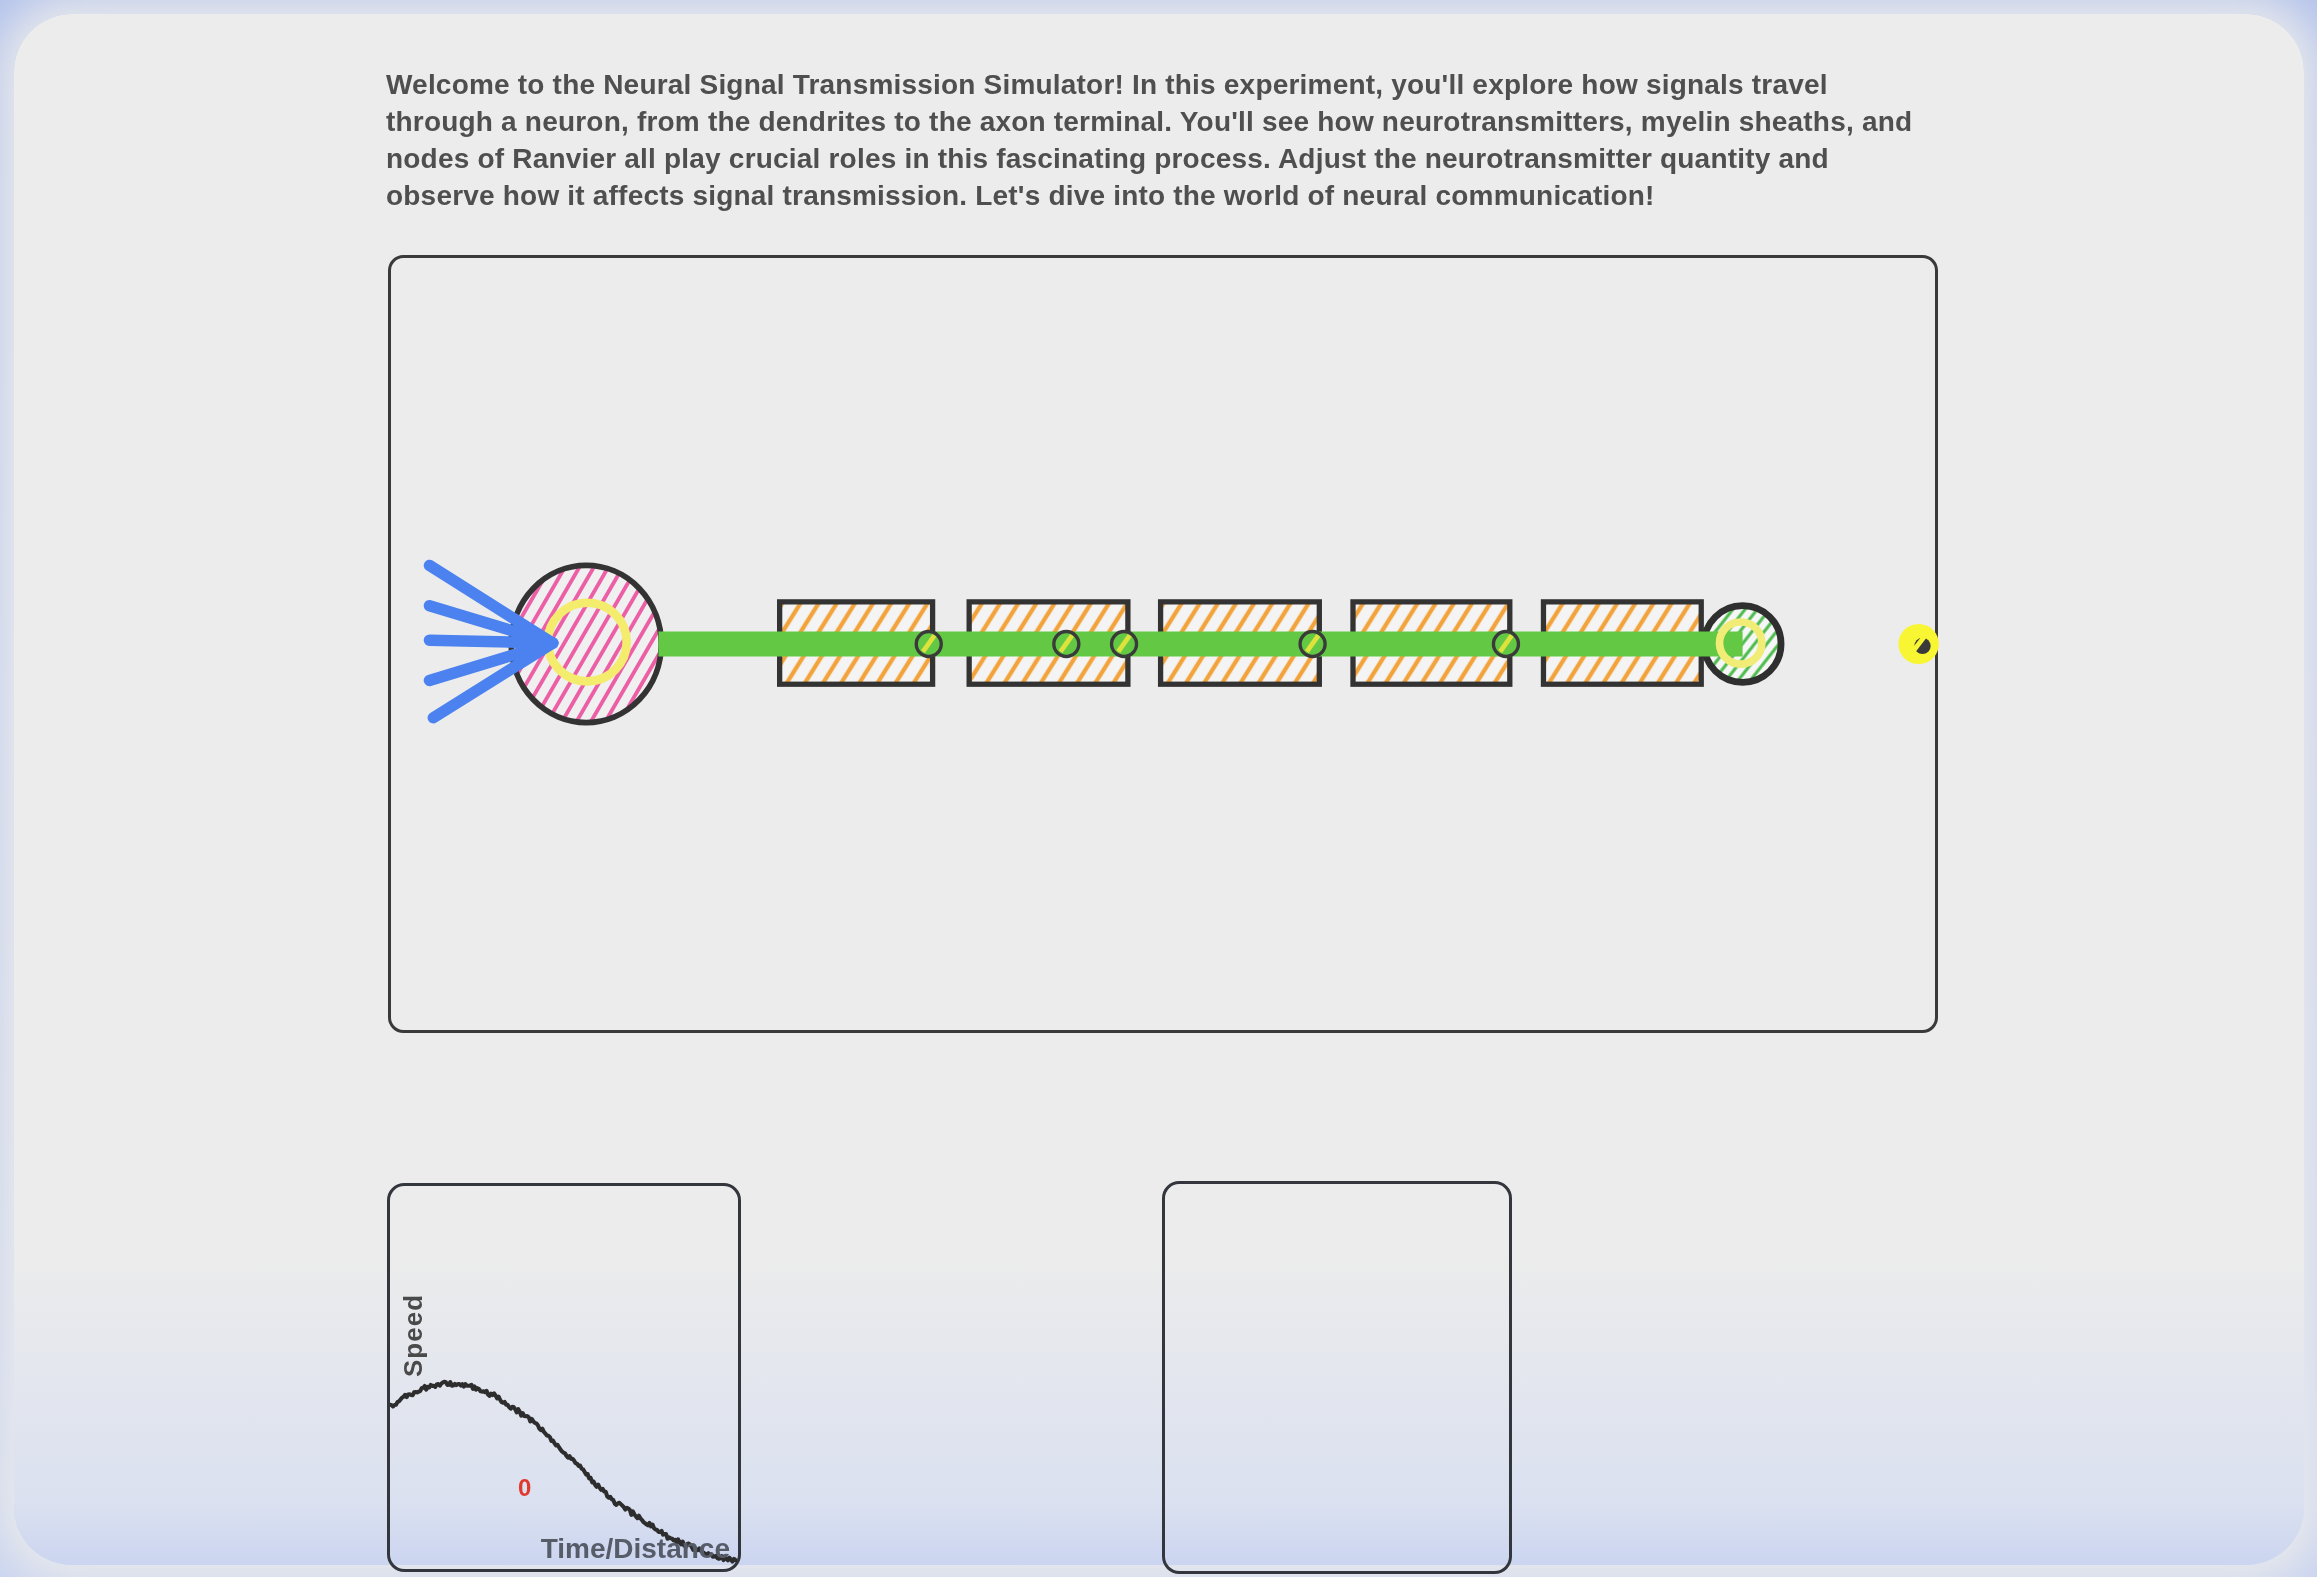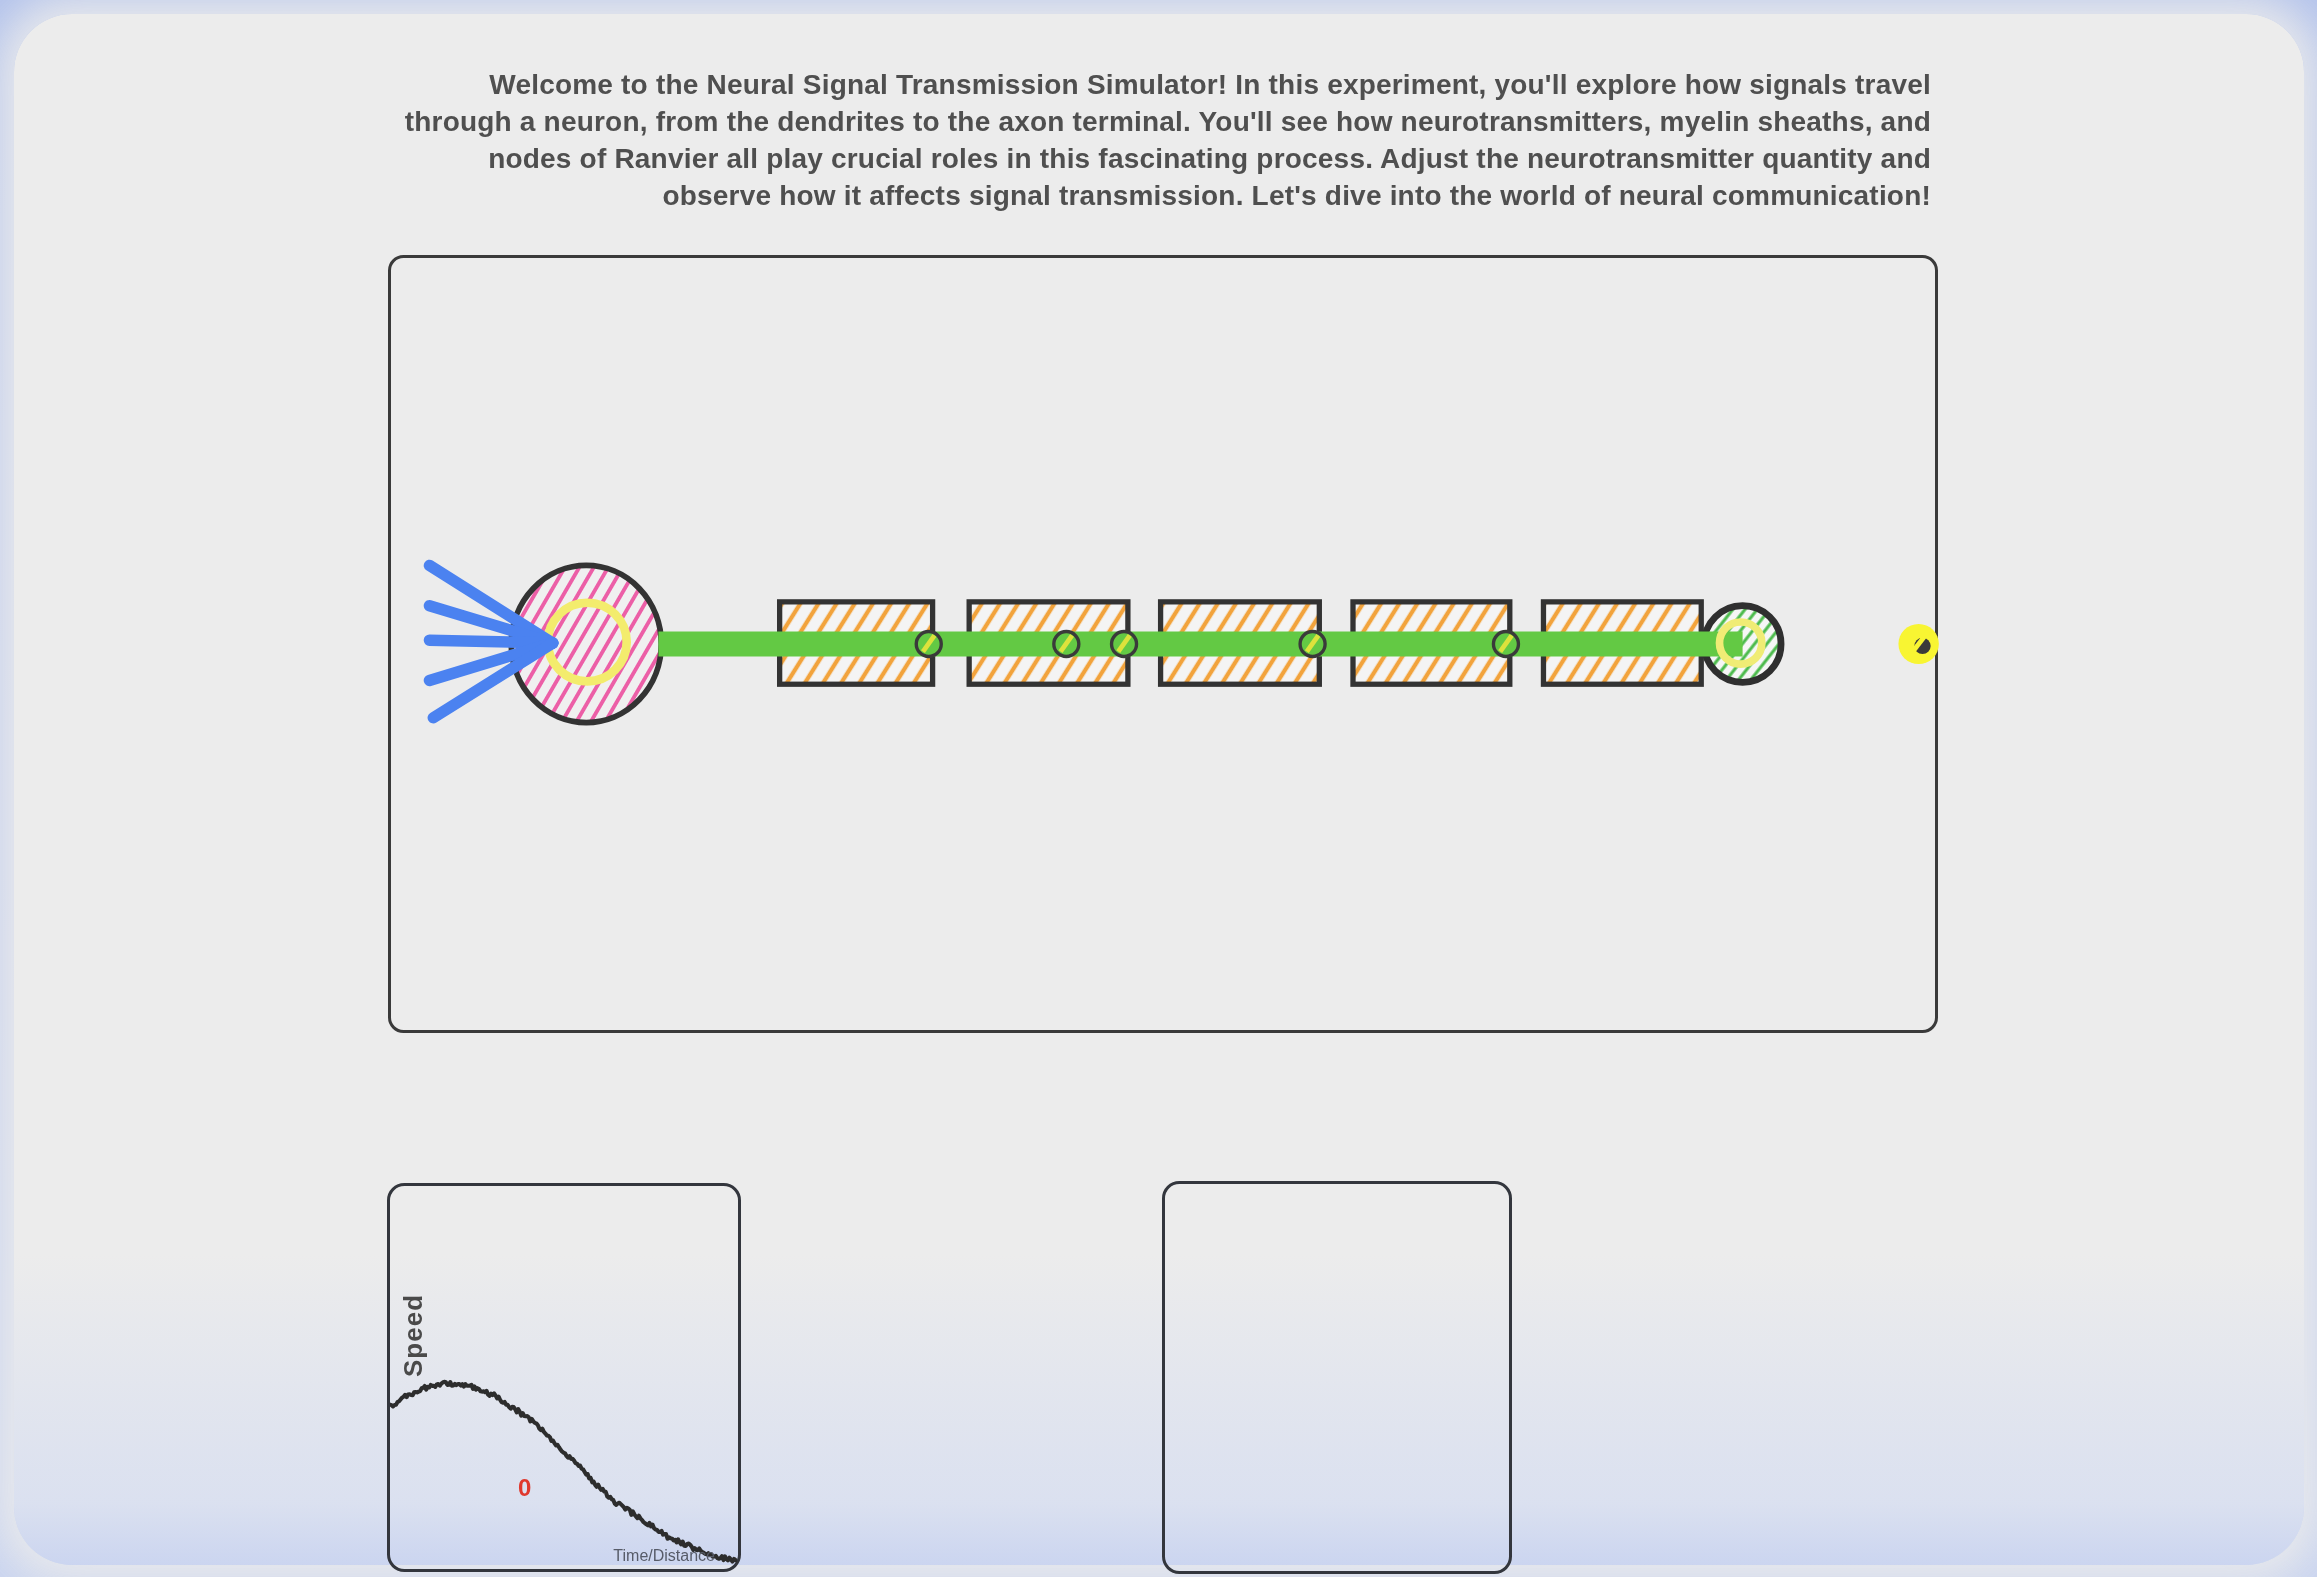--- a/index.html
+++ b/index.html
@@ -9,43 +9,43 @@
     font-family:"Liberation Sans",sans-serif;
   }
   #app{position:relative;width:2317px;height:1578px;}
   .page{
     position:absolute;inset:13.5px;border-radius:58px;
     background:linear-gradient(180deg,#ececec 0%,#ececec 80%,rgba(222,227,240,0.85) 96%,rgba(205,214,240,0.55) 100%);
     box-shadow:0 0 44px 17.4px rgba(236,236,236,0.92);
   }
   .intro{
     position:absolute;left:386px;top:66px;width:1545px;
-    text-align:right;font-size:28px;font-weight:600;line-height:37px;
+    text-align:left;font-size:28px;font-weight:600;line-height:37px;
     color:#4f4f4f;letter-spacing:0.2px;
   }
   .sim-canvas{
     position:absolute;left:388px;top:255px;width:1550px;height:778px;
     border:3.9px solid #3a3a3a;border-radius:15.4px;box-sizing:border-box;
   }
   .sim-canvas svg{position:absolute;left:0;top:0;width:100%;height:100%;overflow:visible;}
   .controls-row{position:absolute;left:0;top:1062px;width:2317px;height:97px;}
   .panel{
     position:absolute;border:3.9px solid #33363d;border-radius:17.4px;box-sizing:border-box;
     background:transparent;
   }
   .panel-speed{left:387px;top:1183px;width:354px;height:389px;}
   .panel-secondary{left:1162px;top:1181px;width:350px;height:393px;}
   .panel-speed svg{position:absolute;left:0;top:0;width:347px;height:381px;}
   .ylabel{
     position:absolute;left:7.7px;top:191px;transform:rotate(-90deg);transform-origin:0 0;
     font-size:26px;font-weight:700;color:#4a4a4a;letter-spacing:1px;white-space:nowrap;
   }
   .xlabel{
-    position:absolute;right:23px;bottom:3.9px;
-    font-size:16px;font-weight:400;color:#575c69;white-space:nowrap;
+    position:absolute;right:8px;bottom:3.9px;
+    font-size:28px;font-weight:700;color:#575c69;white-space:nowrap;
   }
   .zero-mark{
     position:absolute;font-size:24px;font-weight:700;
   }
 </style>
 </head>
 <body>
 
 <div id="app">
   <div class="page"></div>

